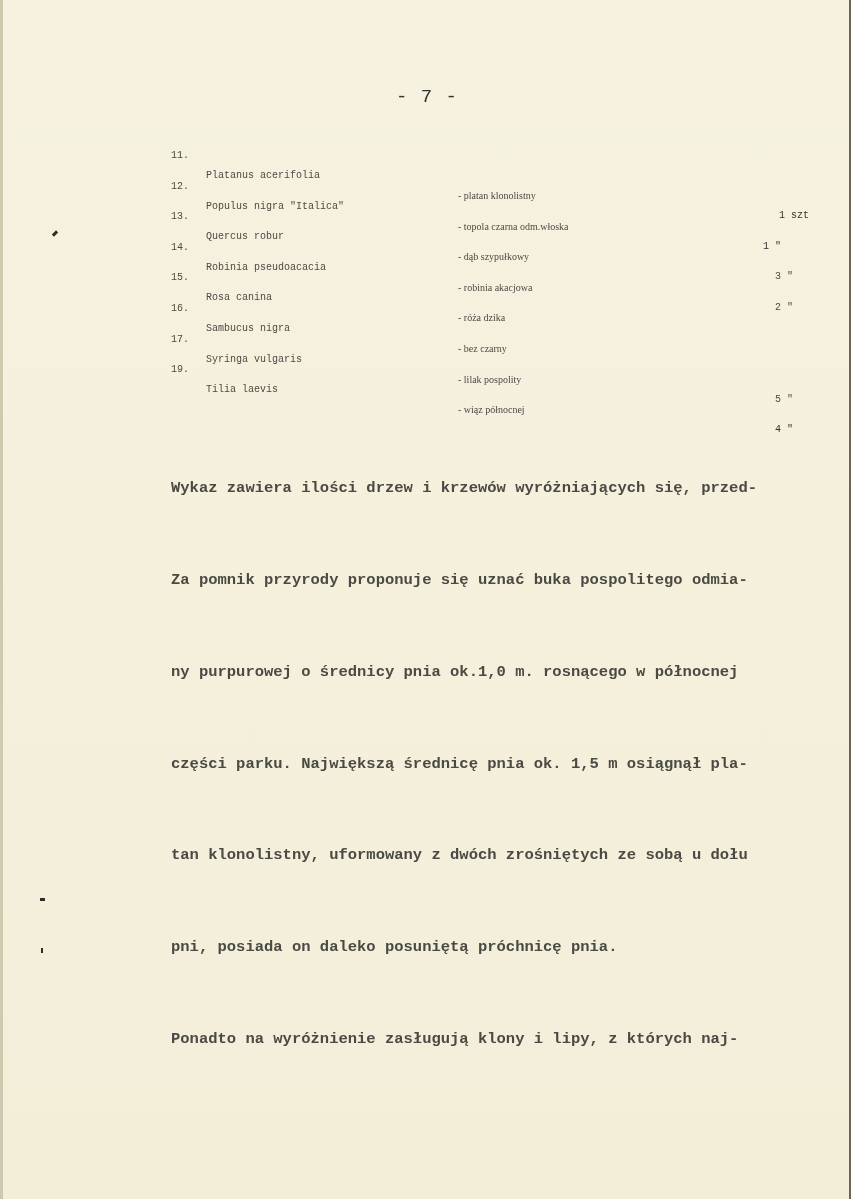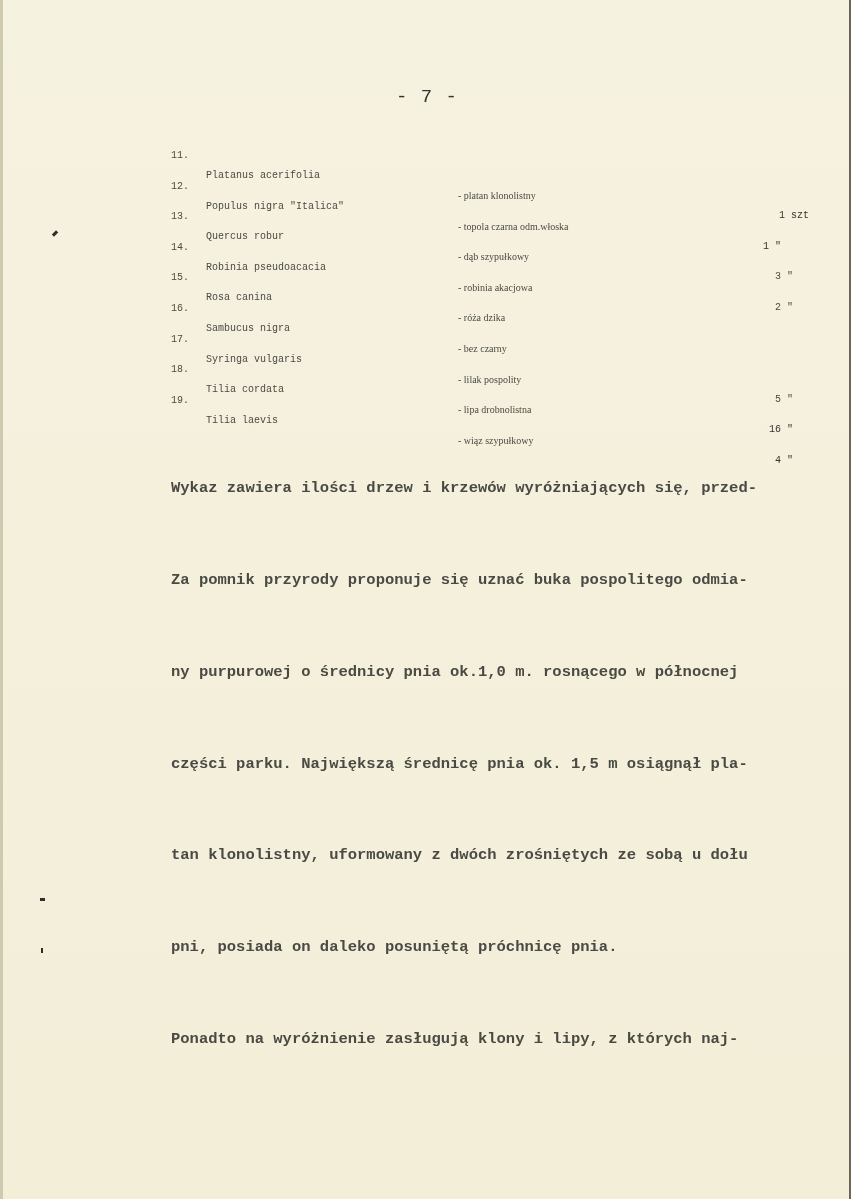--- a/index.html
+++ b/index.html
@@ -87,29 +87,23 @@
       <span class="polish">- bez czarny</span>
       <span class="count"></span>
     </div>
     <div class="row">
       <span class="num">17.</span>
       <span class="latin">Syringa vulgaris</span>
       <span class="polish">- lilak pospolity</span>
       <span class="count" style="right:28px">5 "</span>
     </div>
     <div class="row">
-      <span class="num">18.</span>
-      <span class="latin">Tilia cordata</span>
-      <span class="polish">- lipa drobnolistna</span>
-      <span class="count dark" style="right:28px">16 "</span>
-    </div>
-    <div class="row">
       <span class="num">19.</span>
       <span class="latin">Tilia laevis</span>
-      <span class="polish">- wiąz szypułkowy</span>
+      <span class="polish">- wiąz północnej</span>
       <span class="count dark" style="right:28px">4 "</span>
     </div>
   </div>
 
   <div class="body-text">
     <span class="line">Wykaz zawiera ilości drzew i krzewów wyróżniających się, przed-</span>
     <span class="line">Za pomnik przyrody proponuje się uznać buka pospolitego odmia-</span>
     <span class="line">ny purpurowej o średnicy pnia ok.1,0 m. rosnącego w północnej</span>
     <span class="line">części parku. Największą średnicę pnia ok. 1,5 m osiągnął pla-</span>
     <span class="line">tan klonolistny, uformowany z dwóch zrośniętych ze sobą u dołu</span>

